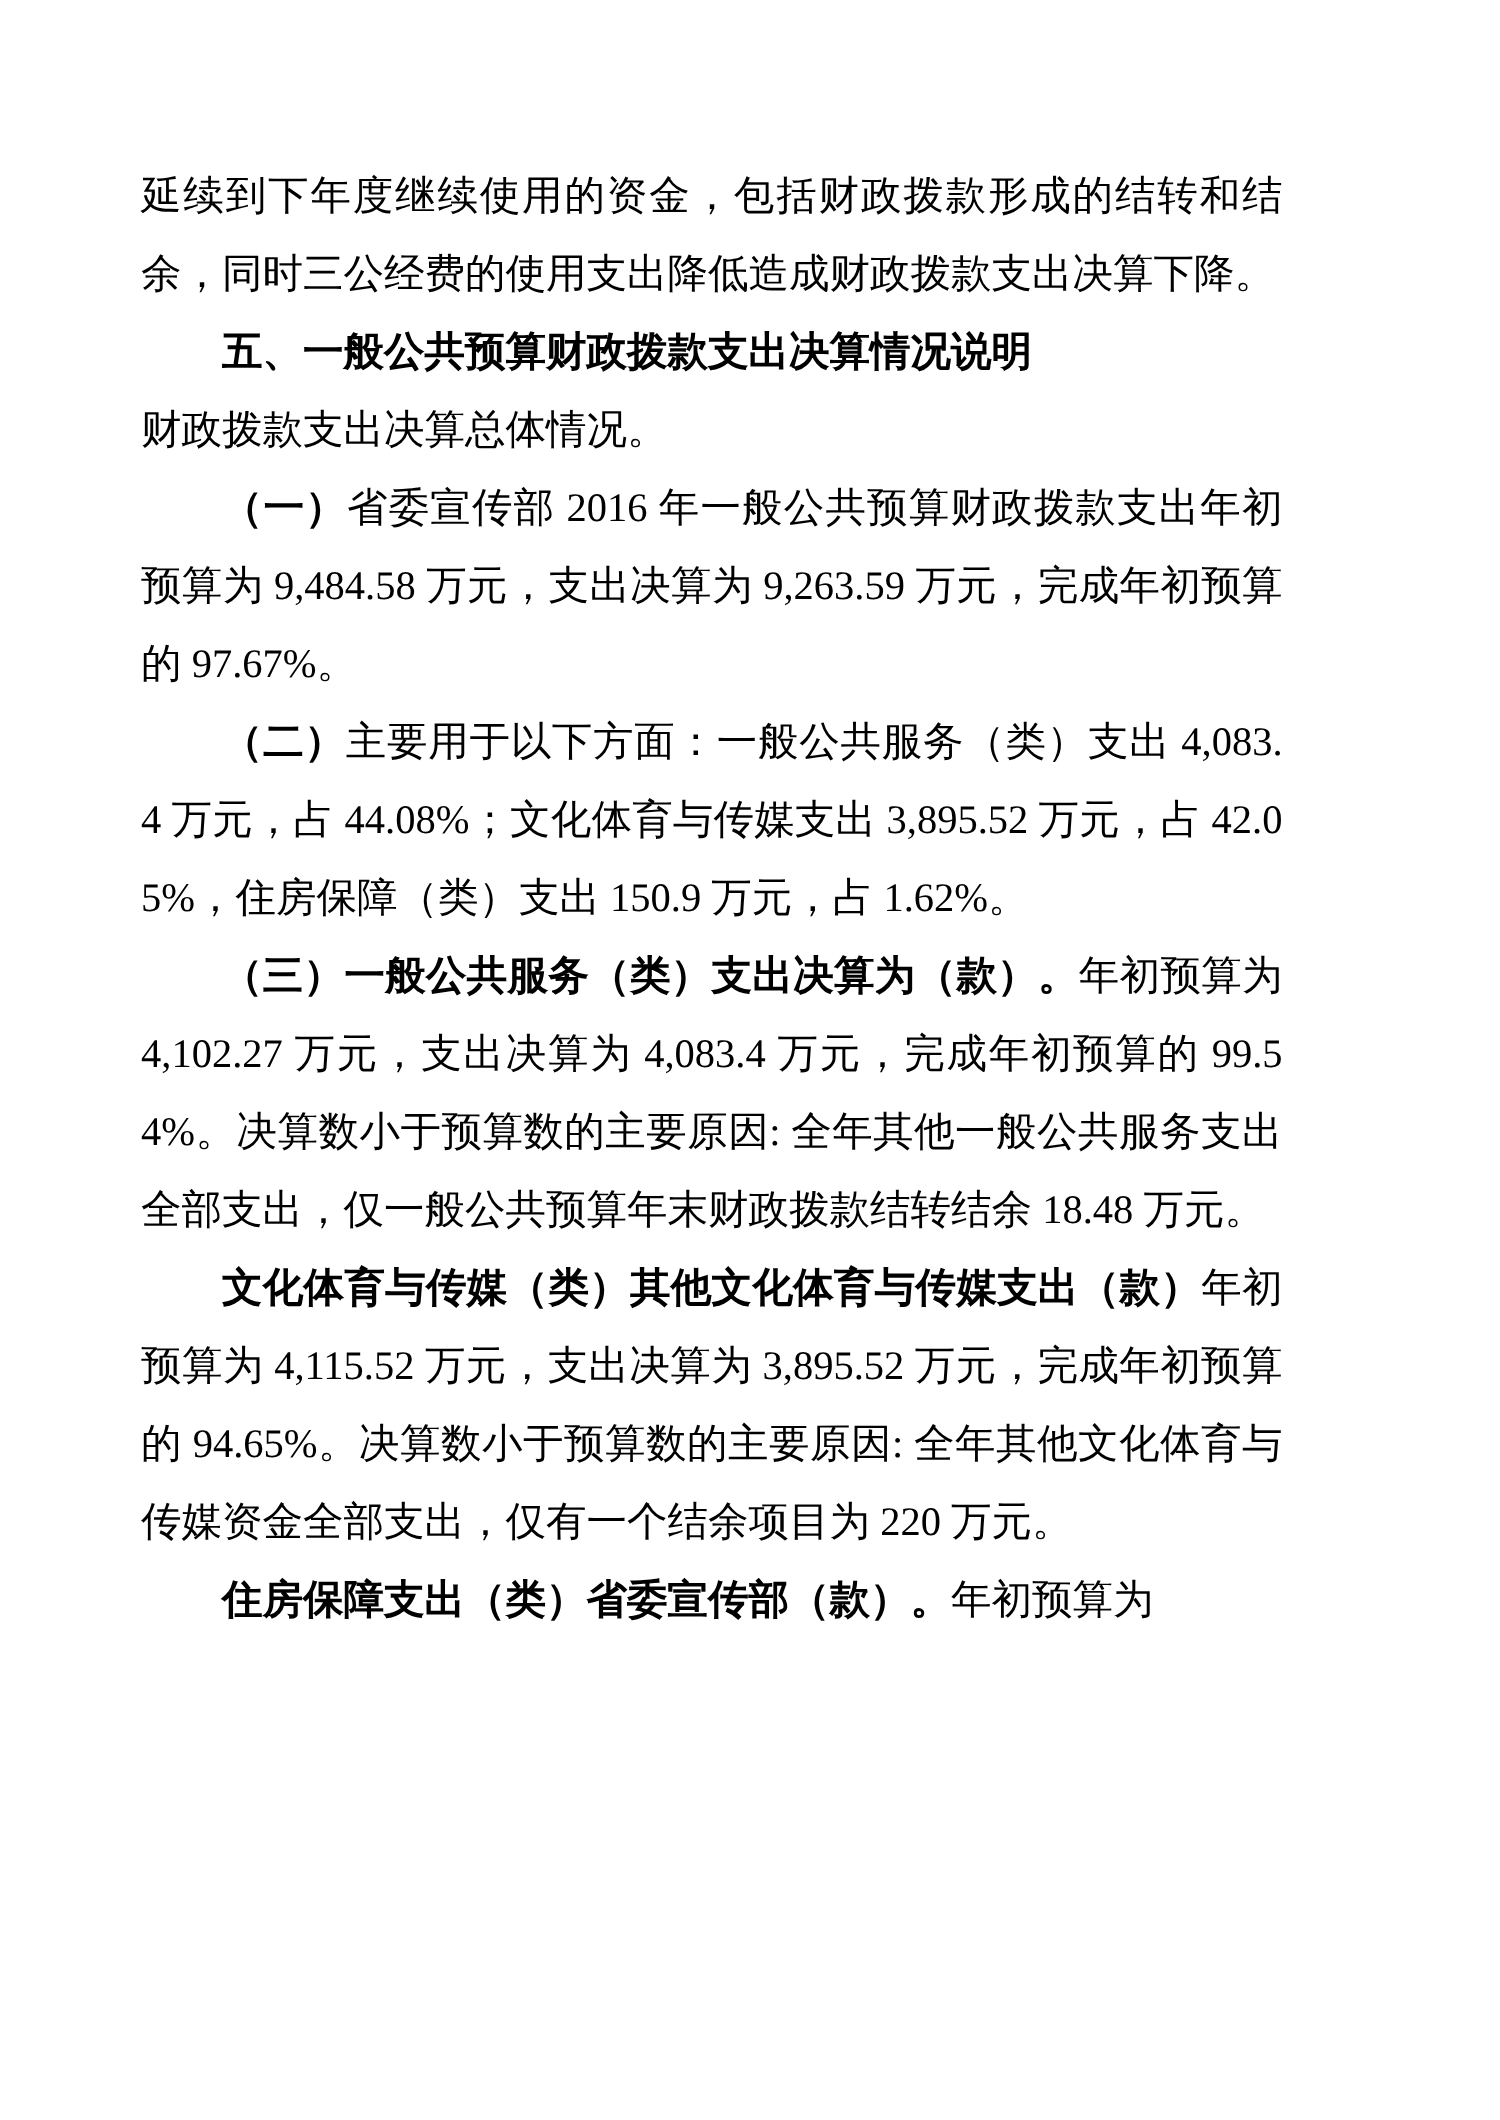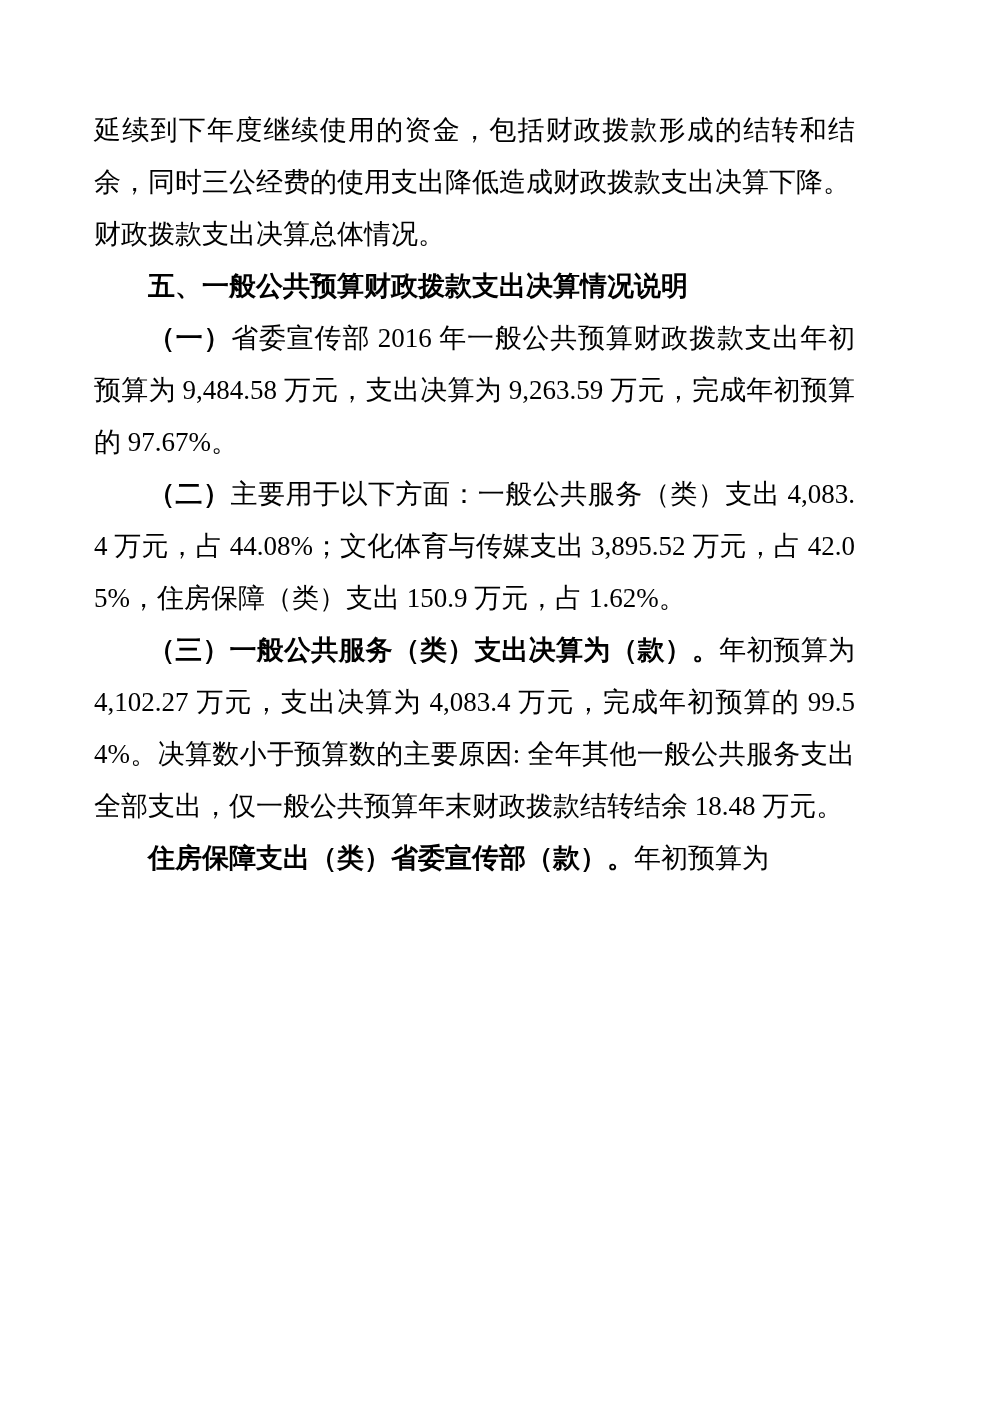--- a/index.html
+++ b/index.html
@@ -41,20 +41,21 @@
     font-weight: 700;
     font-family: "Liberation Sans", "DejaVu Sans", sans-serif;
   }
 </style>
 </head>
 <body>
 
 <div class="page">
   <div id="doc-body">
       <p class="para"><span class="seg-normal">延续到下年度继续使用的资金，包括财政拨款形成的结转和结余，同时三公经费的使用支出降低造成财政拨款支出决算下降。</span></p>
+      <p class="para indent"><span class="seg-heading">五、一般公共预算财政拨款支出决算情况说明</span></p>
       <p class="para"><span class="seg-normal">财政拨款支出决算总体情况。</span></p>
-      <p class="para indent"><span class="seg-heading">五、一般公共预算财政拨款支出决算情况说明</span></p>
       <p class="para indent"><span class="seg-bold">（一）</span><span class="seg-normal">省委宣传部 2016 年一般公共预算财政拨款支出年初预算为 9,484.58 万元，支出决算为 9,263.59 万元，完成年初预算的 97.67%。</span></p>
       <p class="para indent"><span class="seg-bold">（二）</span><span class="seg-normal">主要用于以下方面：一般公共服务（类）支出 4,083.4 万元，占 44.08%；文化体育与传媒支出 3,895.52 万元，占 42.05%，住房保障（类）支出 150.9 万元，占 1.62%。</span></p>
       <p class="para indent"><span class="seg-bold">（三）一般公共服务（类）支出决算为（款）。</span><span class="seg-normal">年初预算为 4,102.27 万元，支出决算为 4,083.4 万元，完成年初预算的 99.54%。决算数小于预算数的主要原因: 全年其他一般公共服务支出全部支出，仅一般公共预算年末财政拨款结转结余 18.48 万元。</span></p>
+      <p class="para indent"><span class="seg-bold">文化体育与传媒（类）其他文化体育与传媒支出（款）</span><span class="seg-normal">年初预算为 4,115.52 万元，支出决算为 3,895.52 万元，完成年初预算的 94.65%。决算数小于预算数的主要原因: 全年其他文化体育与传媒资金全部支出，仅有一个结余项目为 220 万元。</span></p>
       <p class="para indent"><span class="seg-bold">住房保障支出（类）省委宣传部（款）。</span><span class="seg-normal">年初预算为</span></p>
     </div>
 </div>
 
 </body></html>

